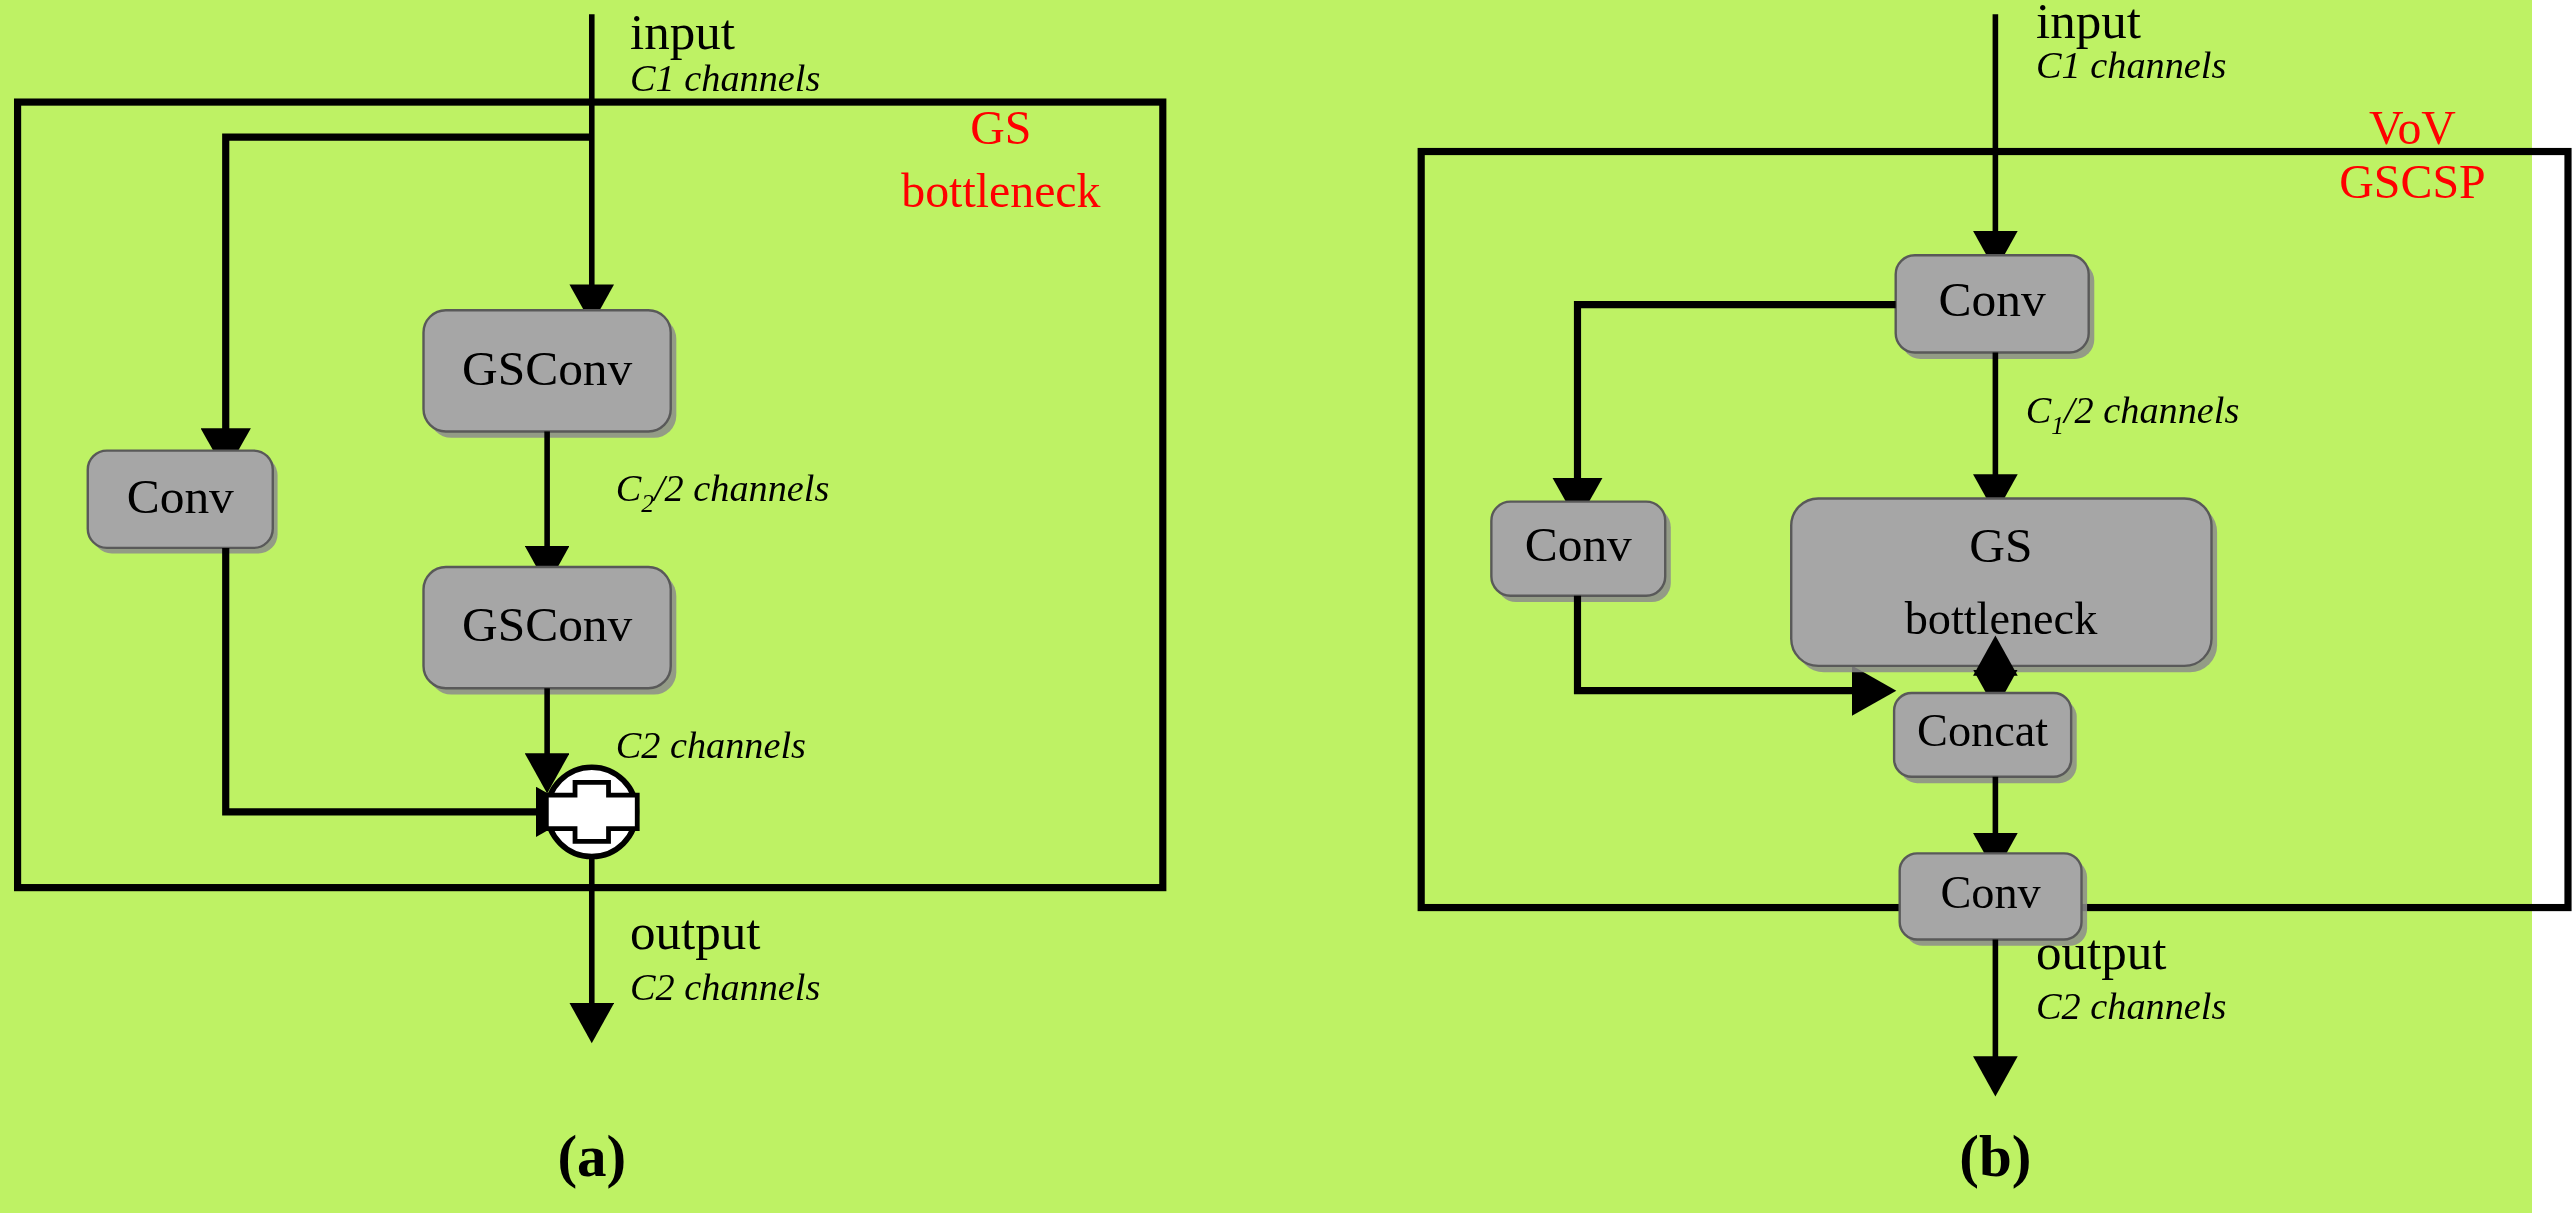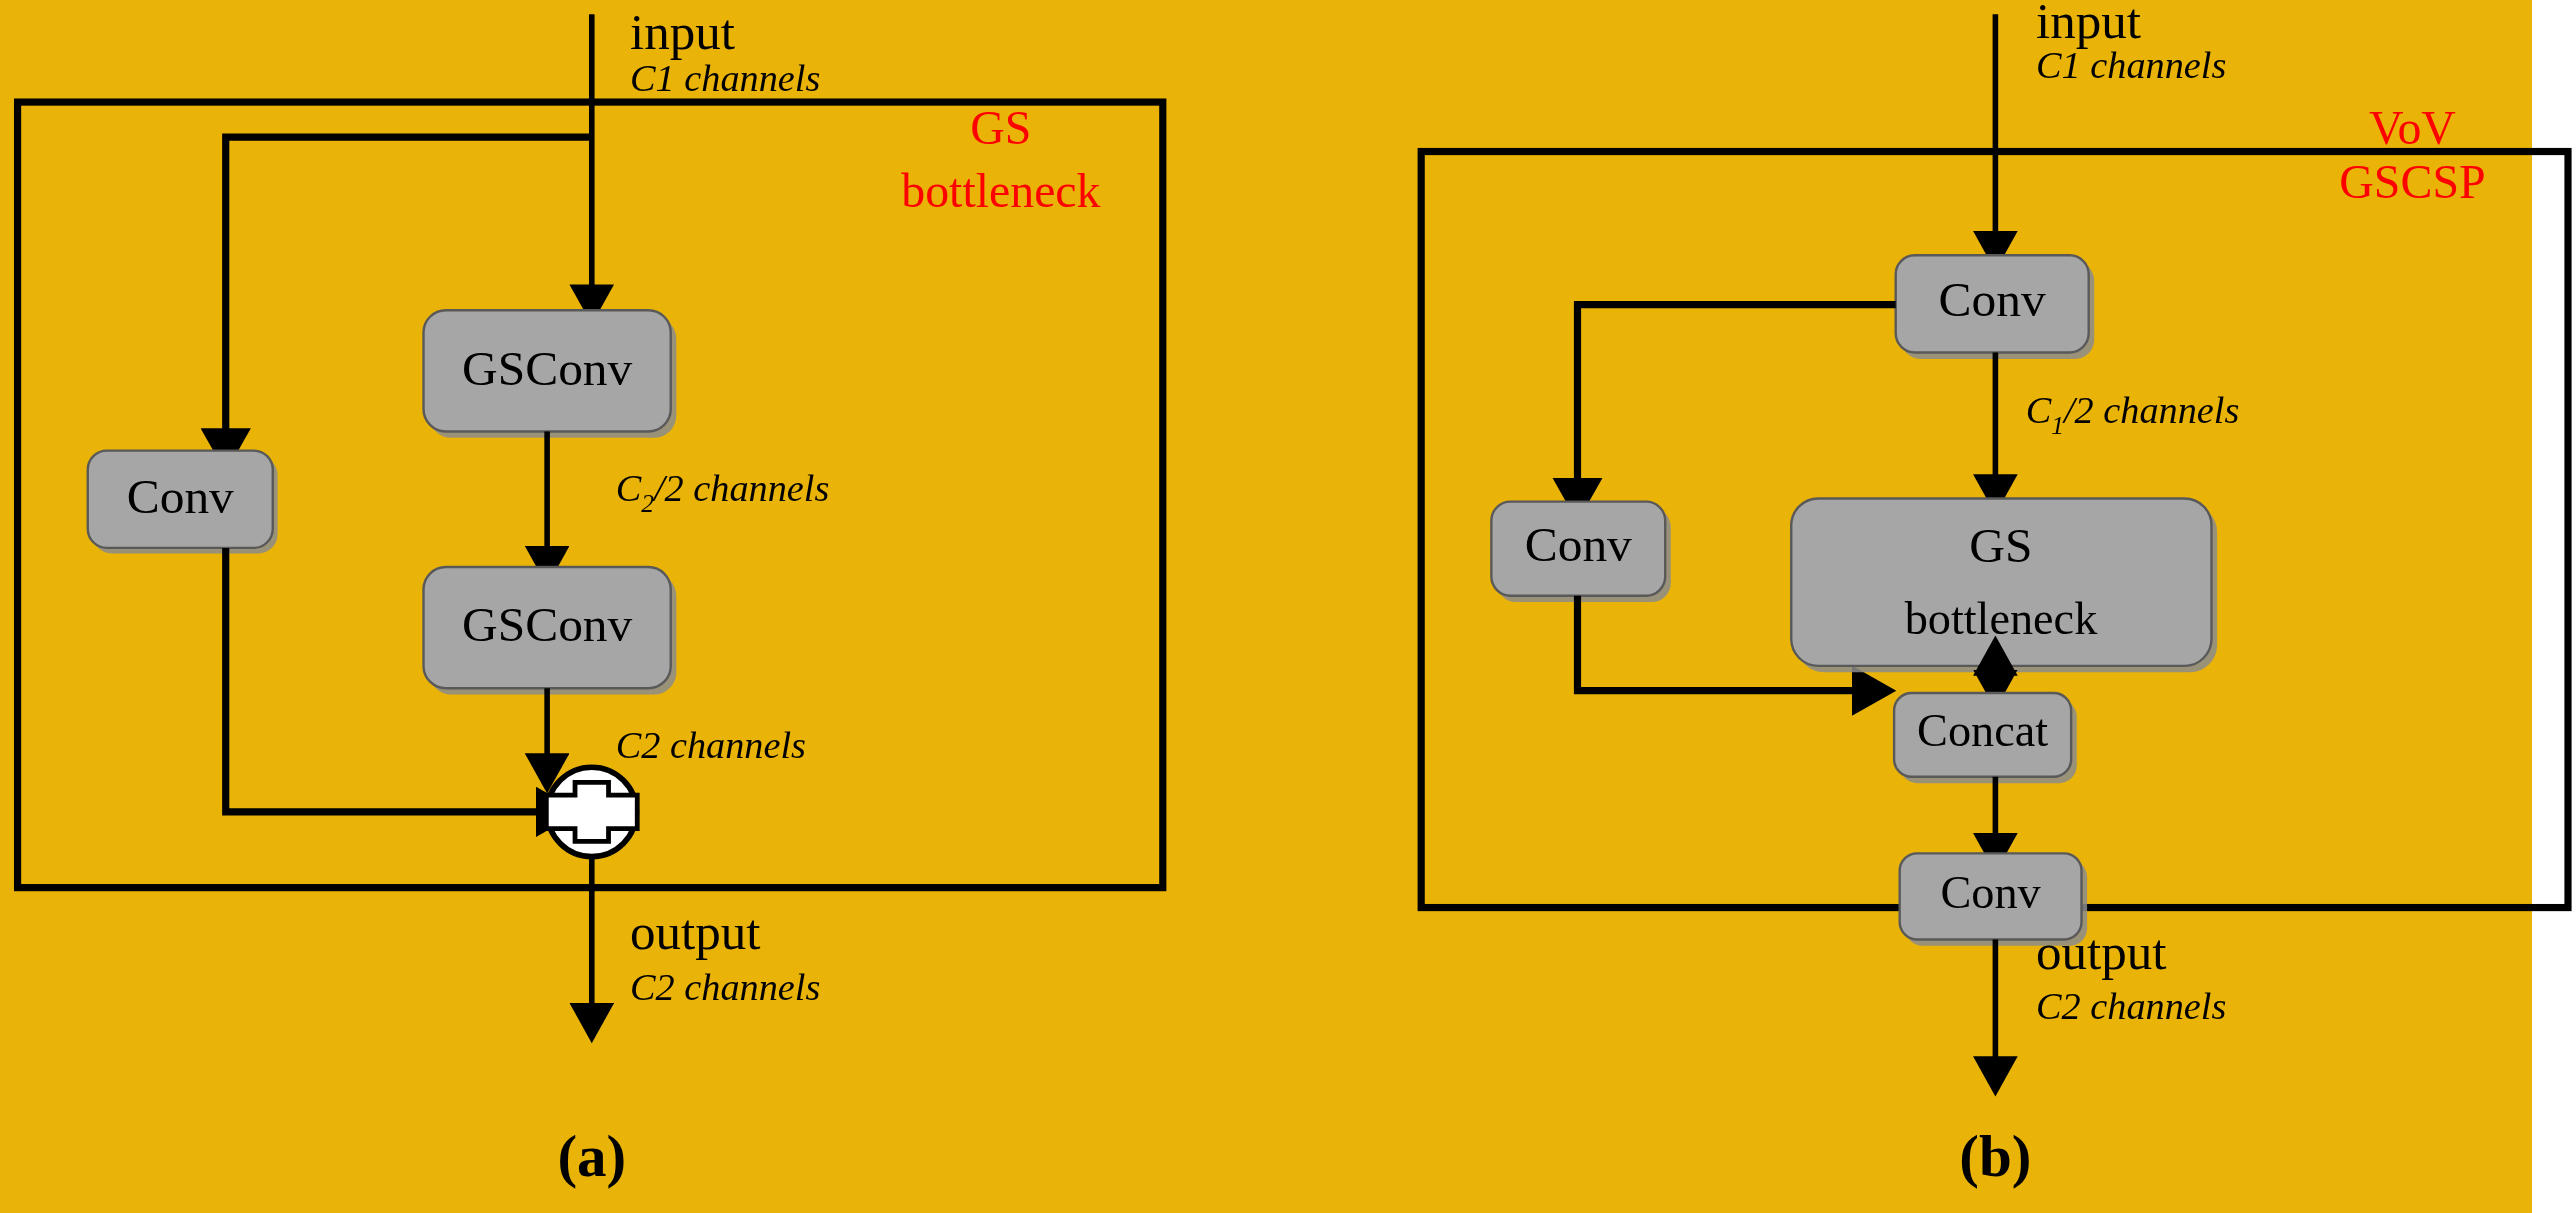--- a/index.html
+++ b/index.html
@@ -10,21 +10,21 @@
   body {
     width: 2576px;
     height: 1213px;
     font-family: "Liberation Serif", "DejaVu Serif", serif;
     overflow: hidden;
   }
   #figure {
     position: relative;
     width: 2532px;
     height: 1213px;
-    background: #eab308;
+    background: #bef264;
   }
   svg.diagram {
     position: absolute;
     top: 0;
     left: 0;
     width: 2576px;
     height: 1213px;
   }
   .blk-rect {
     fill: #a6a6a6;

